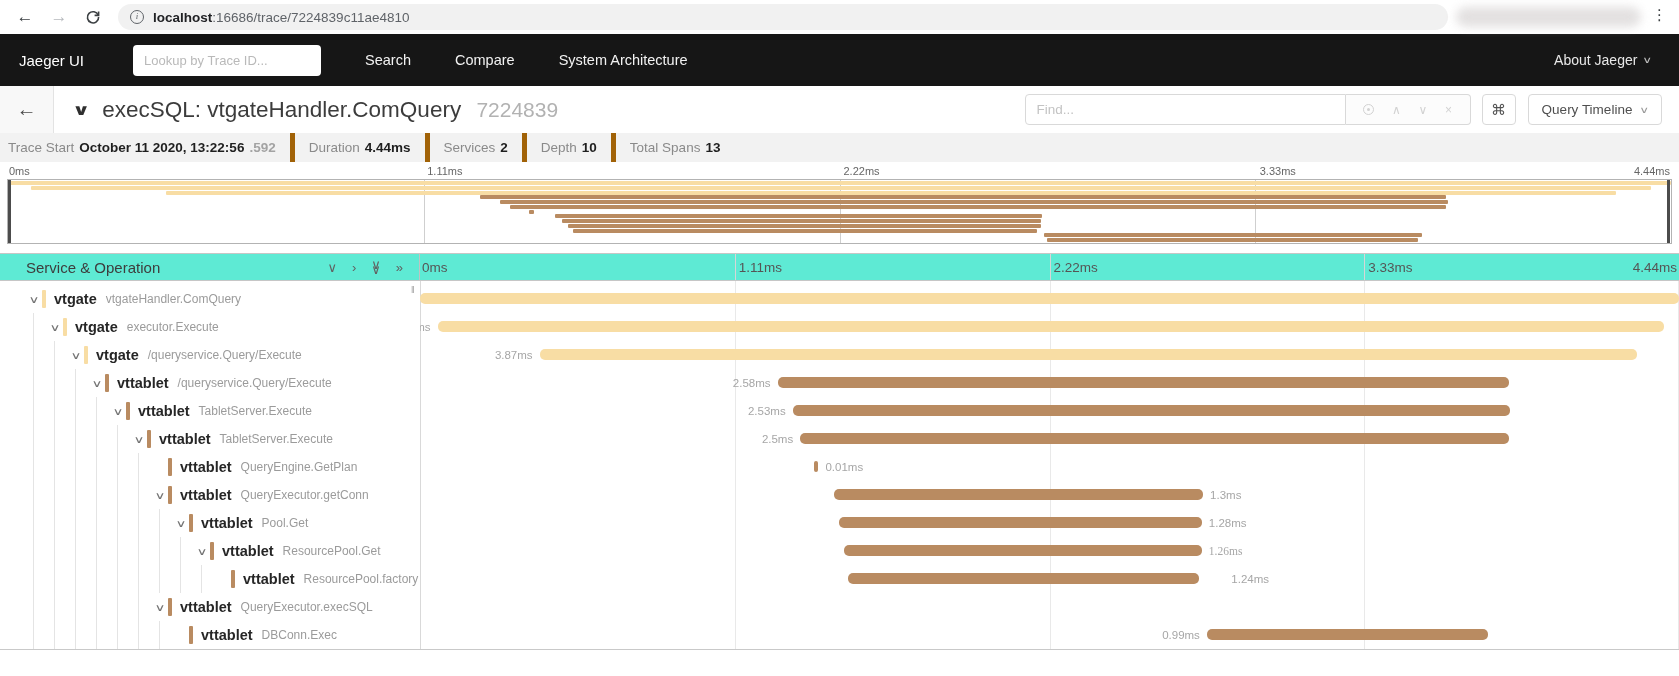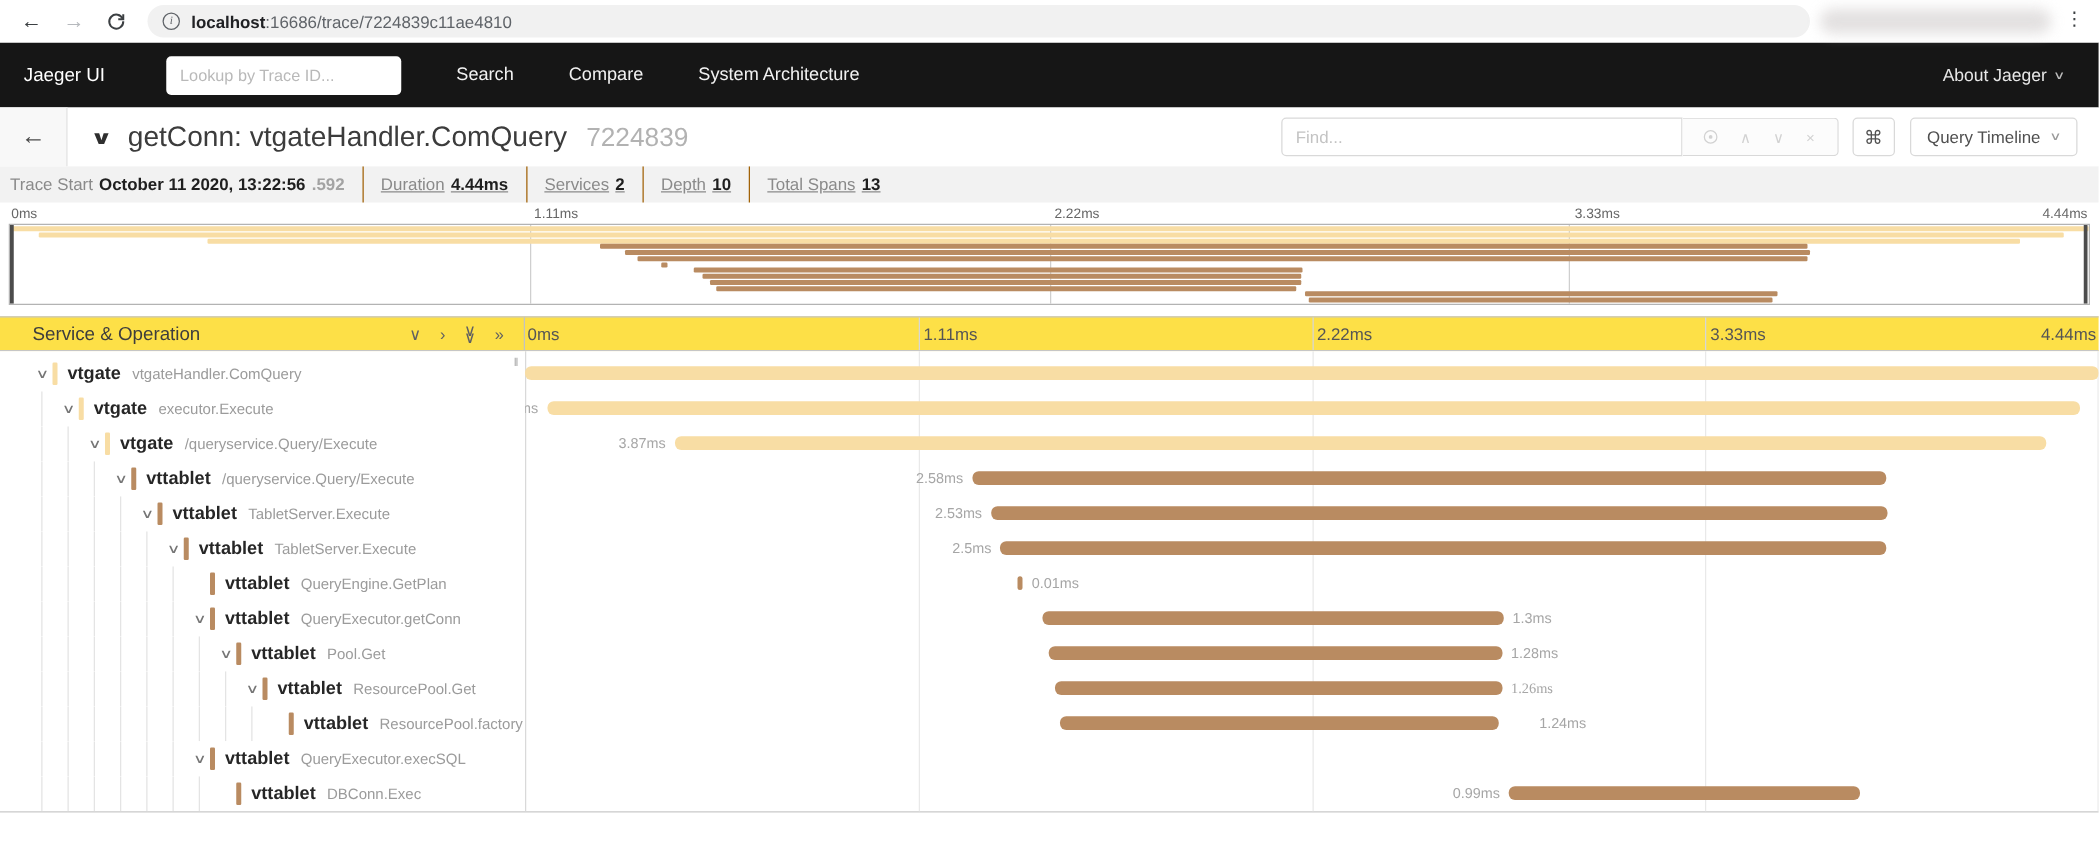--- a/index.html
+++ b/index.html
@@ -57,36 +57,36 @@
             display:flex; align-items:center; justify-content:center; font-size:15px; color:#525252;
             margin-left:11px; cursor:pointer; }
   .view-btn { height:31px; border:1px solid #d9d9d9; border-radius:4px; background:#fff;
               display:flex; align-items:center; gap:9px; padding:0 13px; font-size:13.5px;
               color:#4f4f4f; margin-left:12px; cursor:pointer; white-space:nowrap; }
   .view-btn .caret { color:#9a9a9a; }
 
   
   .meta-bar { height:29px; background:#f2f2f2; display:flex; font-size:13.5px; }
   .meta-item { padding:0 14px; color:#8a8a8a; display:flex; align-items:center; white-space:nowrap; }
-  .meta-item + .meta-item { border-left:1px solid #a16207;text-decoration:underline; }
+  .meta-item + .meta-item { border-left:5px solid #a16207; }
   .meta-item:first-child { padding-left:8px; }
   .meta-item b { color:#1f1f1f; margin-left:5px; font-weight:700; }
   .meta-item .muted { color:#a3a3a3; font-weight:700; }
 
   
   .ruler { position:relative; height:17px; margin:0 7px; font-size:11px; color:#666; }
   .ruler .tick-label { position:absolute; top:3px; }
   .minimap { position:relative; height:65px; margin:0 7px; border:1px solid #b3b3b3; background:#fff; overflow:hidden; }
   .mm-grid { position:absolute; top:0; bottom:0; width:1px; background:#a8a8a8; opacity:.55; }
   .mm-bar { position:absolute; height:4px; border-radius:1px; min-width:2px; }
   .mm-handle { position:absolute; top:0; bottom:0; width:3px; background:#4c4c4c; cursor:ew-resize; }
 
   
   .content-gap { height:9px; }
-  .sec-hdr { position:relative; height:28px; background:#fde047; border-top:1px solid #c6c6c6;
+  .sec-hdr { position:relative; height:28px; background:#5eead4; border-top:1px solid #c6c6c6;
              border-bottom:1px solid #c6c6c6; }
   .sh-left { position:absolute; left:0; top:0; bottom:0; width:420px; border-right:1px solid #c2c2c2;
              display:flex; align-items:center; }
   .sh-title { margin-left:26px; font-size:15px; color:#3d3d3d; }
   .sh-icons { position:absolute; right:16px; top:0; bottom:0; display:flex; align-items:center; gap:15px;
               color:#616161; }
   .sh-ic { font-size:13px; cursor:pointer; display:flex; flex-direction:column; align-items:center;
            line-height:9px; }
   .sh-ic .s2 { margin-top:-4px; }
   .sh-right { position:absolute; left:420px; right:0; top:0; bottom:0; font-size:13.5px; color:#555; }
@@ -143,21 +143,21 @@
   <span class="about">
     <span>About Jaeger</span>
     <span class="caret">∨</span>
   </span>
 </div>
 
 <div class="t-header">
   <div class="back-strip">←</div>
   <span class="title-chev">∨</span>
   <span class="t-title">
-    <span>getConn:</span>
+    <span>execSQL:</span>
     <span class="op">vtgateHandler.ComQuery</span>
     <span class="trace-id">7224839</span>
   </span>
   <div class="hdr-right">
     <input class="find-input" placeholder="Find..." style="">
     <div class="find-addon">
       <span class="focus-ic"></span>
       <span class="addon-glyph">∧</span>
       <span class="addon-glyph">∨</span>
       <span class="addon-glyph">×</span>

